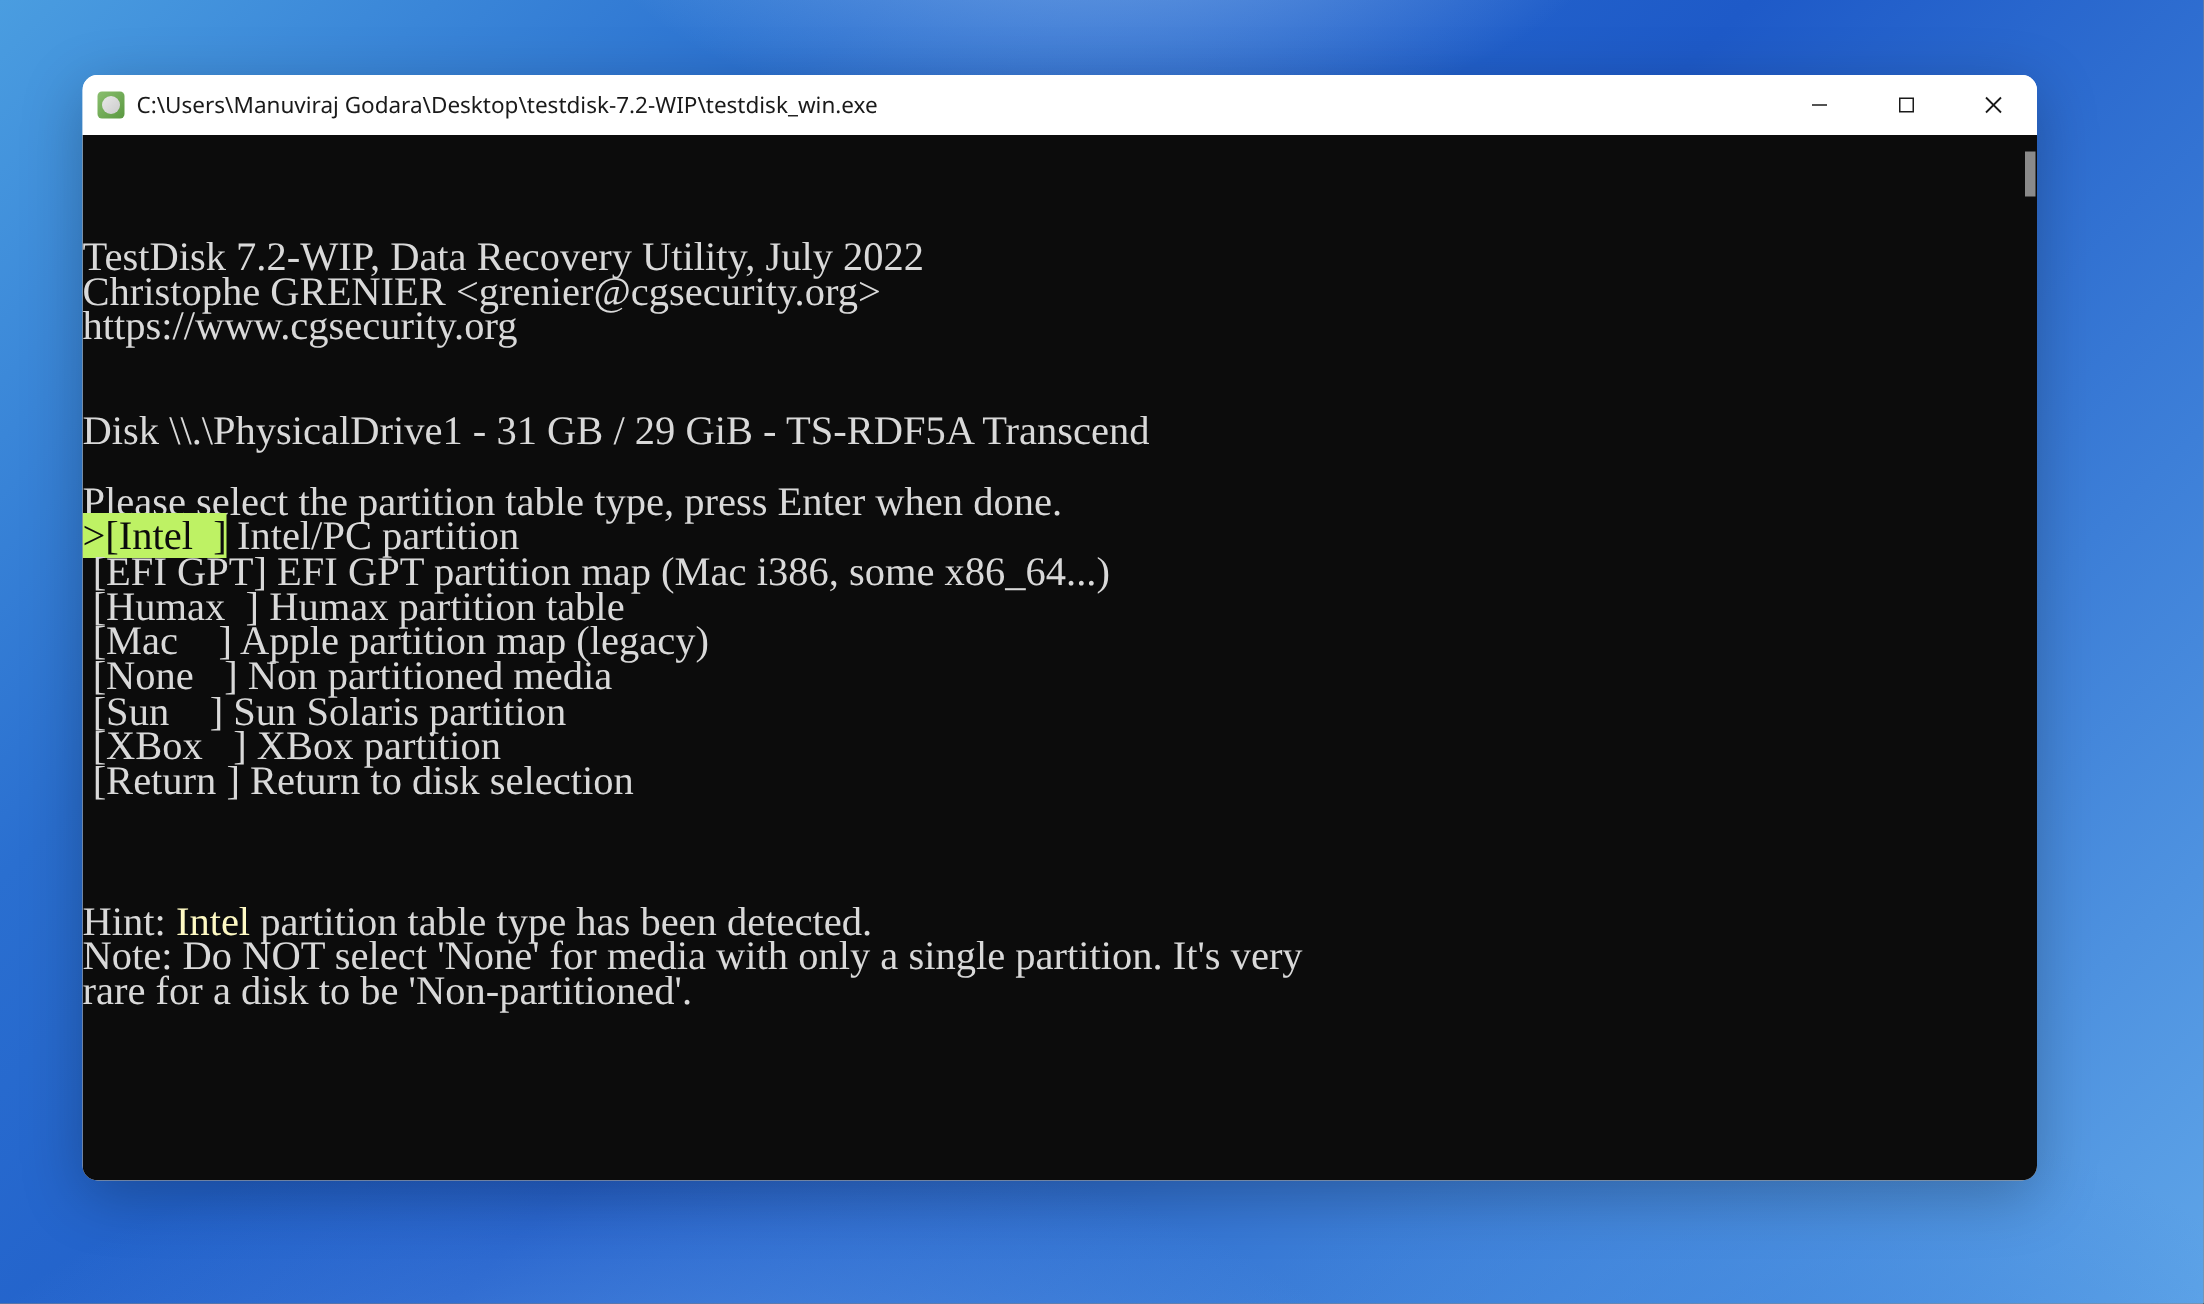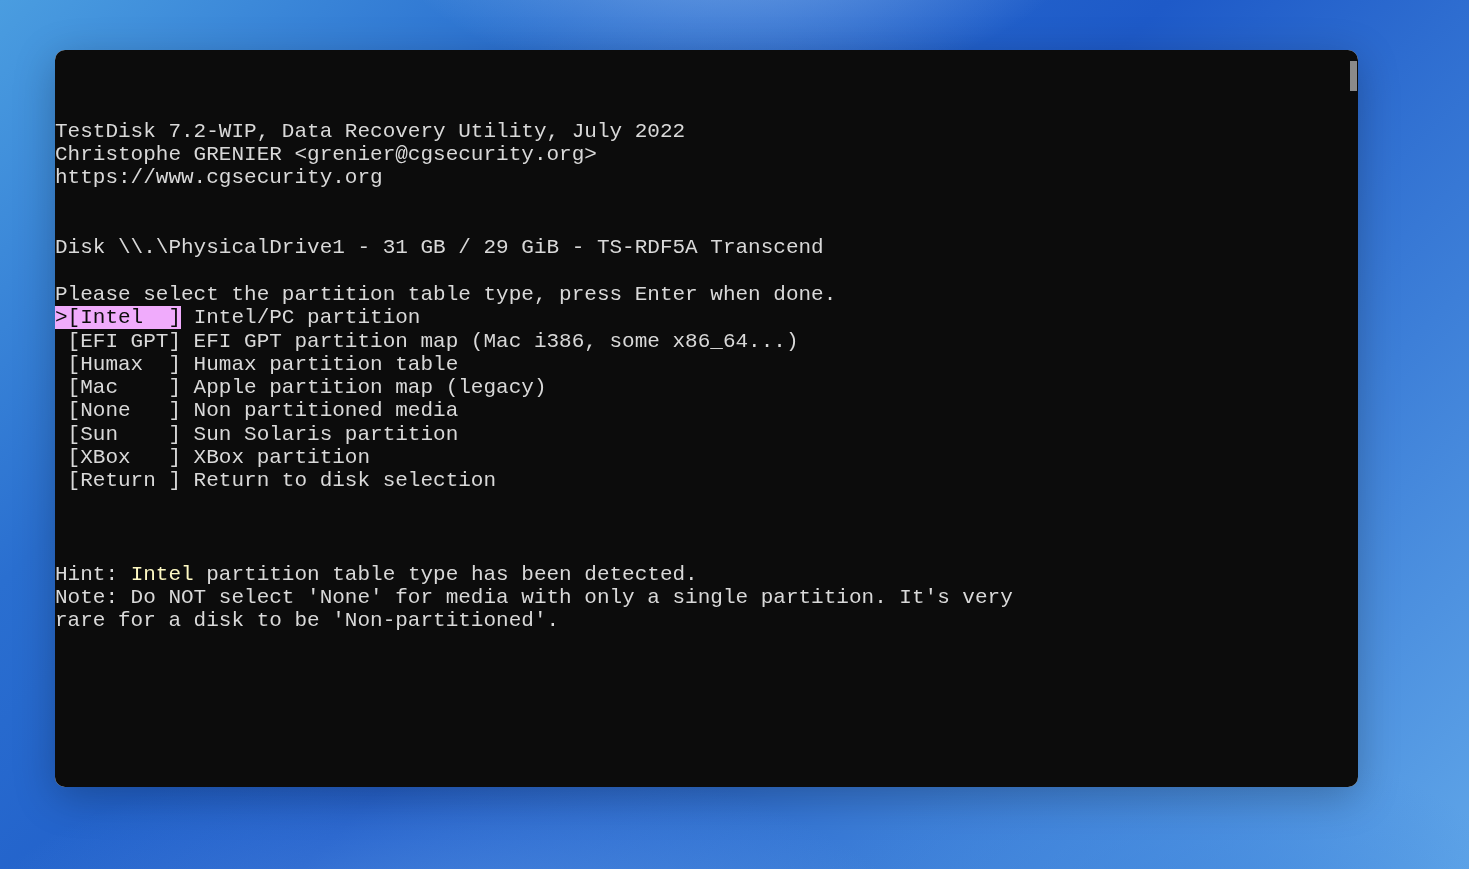--- a/index.html
+++ b/index.html
@@ -69,52 +69,74 @@
       align-items: center;
       justify-content: center;
       color: #1a1a1a;
     }
     .win-btn svg { width: 12px; height: 12px; stroke: currentColor; fill: none; stroke-width: 1; }
     .win-btn.close svg { stroke-width: 1.2; }
     .terminal {
       flex: 1;
       background: #0c0c0c;
       color: #d9d9d9;
-      font-family: Liberation Mono, monospace;
-      font-size: 21px;
+      font-family: Liberation Serif, serif;
+      font-size: 27px;
       line-height: 23.3px;
       padding: 0;
       white-space: pre;
       overflow: hidden;
       position: relative;
     }
     .scroll-indicator {
       position: absolute;
       top: 11px;
       right: 1px;
       width: 7px;
       height: 30px;
       background: #8a8a8a;
     }
     .line { display: block; padding-left: 0; }
     .selected-seg {
-      background: #f0abfc;
+      background: #bef264;
       color: #0c0c0c;
     }
     .hint-intel { color: #fef9c3; }
     .term-outer2{
       flex:1;
       display:flex;
     }
   </style>
 </head>
 <body>
 
 <div class="bg-swirl"></div>
 
 <div class="window">
+  <div class="titlebar">
+    <div class="app-icon"></div>
+    <div class="title-text">C:\Users\Manuviraj Godara\Desktop\testdisk-7.2-WIP\testdisk_win.exe</div>
+    <div class="win-controls">
+      <div class="win-btn">
+        <svg viewBox="0 0 12 12">
+            <line x1="1" y1="6" x2="11" y2="6"></line>
+          </svg>
+      </div>
+      <div class="win-btn">
+        <svg viewBox="0 0 12 12">
+            <rect x="1.5" y="1.5" width="9" height="9"></rect>
+          </svg>
+      </div>
+      <div class="win-btn close">
+        <svg viewBox="0 0 12 12">
+            <line x1="1" y1="1" x2="11" y2="11"></line>
+            <line x1="11" y1="1" x2="1" y2="11"></line>
+          </svg>
+      </div>
+    </div>
+  </div>
 
   <div class="term-outer2">
   <div class="terminal" id="terminal">
     
   <span class="line">TestDisk 7.2-WIP, Data Recovery Utility, July 2022</span><span class="line">Christophe GRENIER &lt;grenier@cgsecurity.org&gt;</span><span class="line">https://www.cgsecurity.org</span><span class="line">&nbsp;</span><span class="line">&nbsp;</span><span class="line">Disk \\.\PhysicalDrive1 - 31 GB / 29 GiB - TS-RDF5A Transcend</span><span class="line">&nbsp;</span><span class="line">Please select the partition table type, press Enter when done.</span><span class="line"><span class="selected-seg">&gt;[Intel  ]</span> Intel/PC partition</span><span class="line"> [EFI GPT] EFI GPT partition map (Mac i386, some x86_64...)</span><span class="line"> [Humax  ] Humax partition table</span><span class="line"> [Mac    ] Apple partition map (legacy)</span><span class="line"> [None   ] Non partitioned media</span><span class="line"> [Sun    ] Sun Solaris partition</span><span class="line"> [XBox   ] XBox partition</span><span class="line"> [Return ] Return to disk selection</span><span class="line">&nbsp;</span><span class="line">&nbsp;</span><span class="line">&nbsp;</span><span class="line">Hint: <span class="hint-intel">Intel</span> partition table type has been detected.</span><span class="line">Note: Do NOT select 'None' for media with only a single partition. It's very</span><span class="line">rare for a disk to be 'Non-partitioned'.</span><div class="scroll-indicator"></div></div>
   </div>
 </div>
 
 </body></html>

